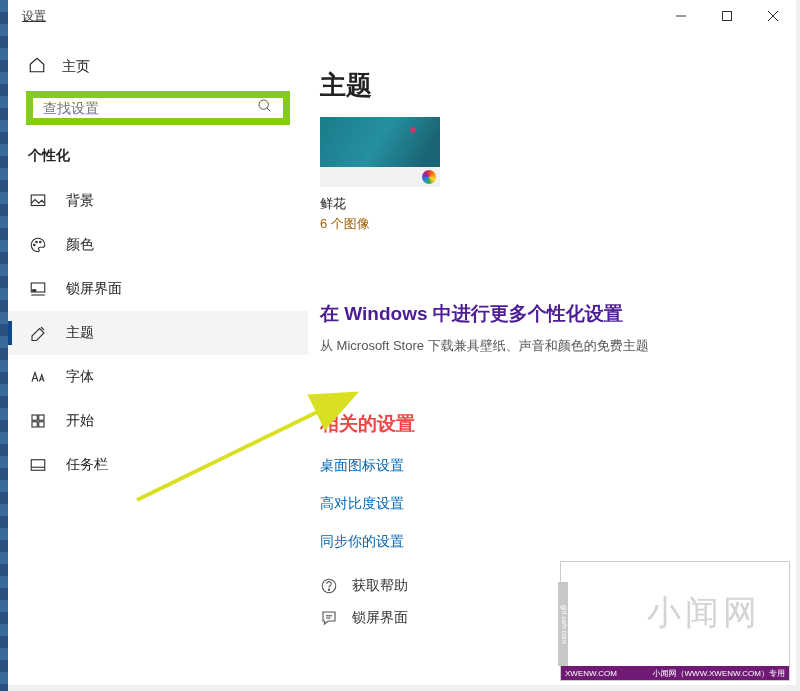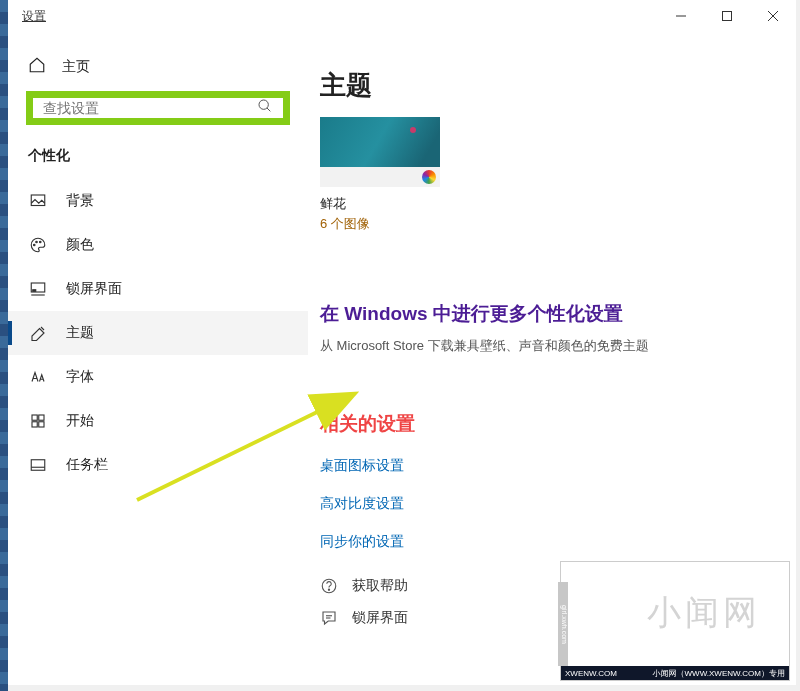--- a/index.html
+++ b/index.html
@@ -34,21 +34,21 @@
     .theme-count { font-size: 13px; color: #a16207; margin-top: 2px; }
     .section-title { font-size: 19px; font-weight: 600; color: #4c1d95; margin-top: 68px; }
     .section-sub { font-size: 13px; color: #555; margin-top: 10px; }
     .related-title { font-size: 19px; font-weight: 600; color: #ef4444; margin-top: 56px; margin-bottom: 14px; }
     .link { font-size: 14px; color: #0066b4; margin-bottom: 18px; cursor: pointer; display: block; margin-top: 20px; }
     .help-row { display: flex; align-items: center; gap: 14px; font-size: 14px; color: #333; margin-top: 26px; margin-bottom: 14px; }
     .help-row .hicon { width: 18px; height: 18px; color: #555; }
     .arrow { position: absolute; left: 132px; top: 385px; pointer-events: none; z-index: 5; }
     .watermark { position: absolute; right: 10px; bottom: 10px; width: 230px; height: 120px; border: 1px solid #ccc; background: rgba(255,255,255,0.2); z-index: 4; }
     .wm-text { position: absolute; right: 28px; top: 28px; font-size: 34px; color: #d4d4d4; font-weight: 300; letter-spacing: 4px; }
-    .wm-bar { position: absolute; left: 0; right: 0; bottom: 0; height: 14px; background: #0f172a; font-size: 8px; color: #fff; display: flex; align-items: center; padding: 0 4px; justify-content: space-between; }
+    .wm-bar { position: absolute; left: 0; right: 0; bottom: 0; height: 14px; background: #701a75; font-size: 8px; color: #fff; display: flex; align-items: center; padding: 0 4px; justify-content: space-between; }
     .wm-side { position: absolute; left: -3px; top: 20px; bottom: 14px; width: 10px; background: #c7c7c7; font-size: 7px; color: #fff; writing-mode: vertical-rl; text-align: center; }
     .left-edge { position: absolute; left: 0; top: 0; width: 8px; bottom: 0; background: repeating-linear-gradient(180deg, #3a6a9a 0 12px, #2a5080 12px 24px); }
   </style>
 </head>
 <body>
 
 <div class="left-edge"></div>
 
 <div class="window">
 

